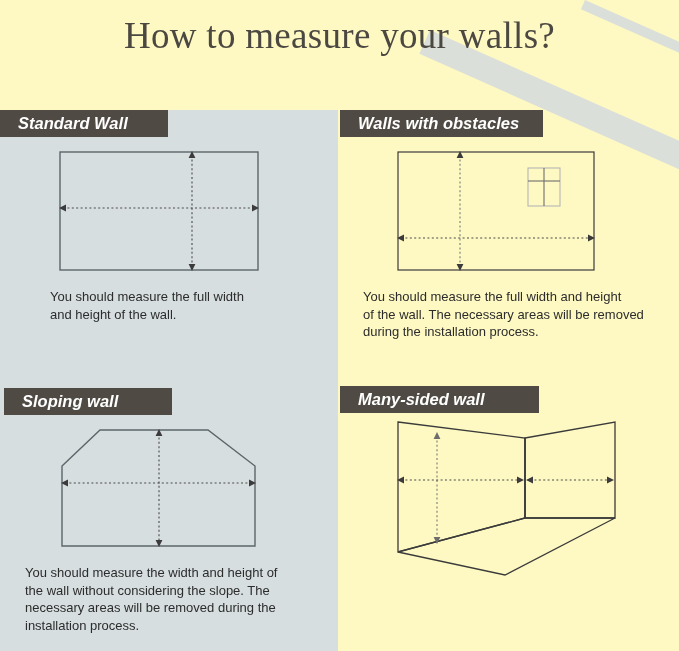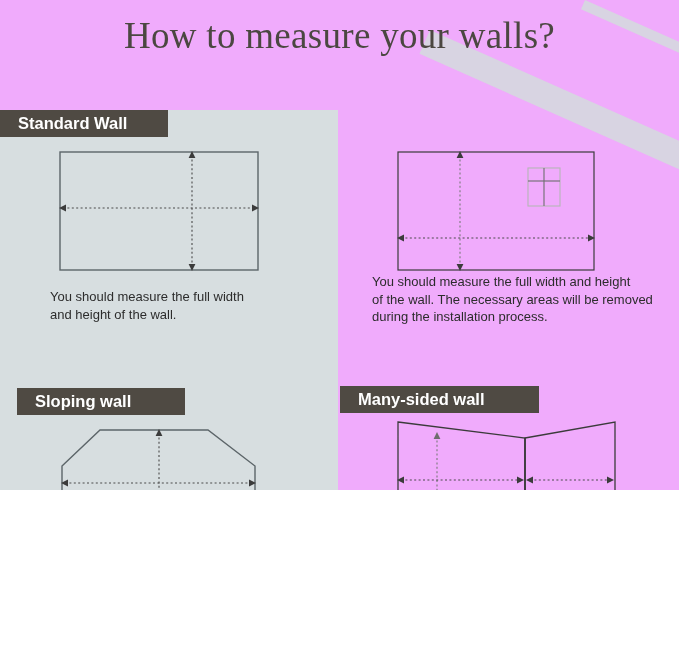--- a/index.html
+++ b/index.html
@@ -3,22 +3,22 @@
 <meta charset="utf-8">
 <style>
   html, body {
     margin: 0;
     padding: 0;
     background: #ffffff;
   }
   #page {
     position: relative;
     width: 679px;
-    height: 490px;
-    background: #f0abfc;
+    height: 651px;
+    background: #fef9c3;
     overflow: hidden;
     font-family: "Liberation Sans", sans-serif;
   }
 
   
   .stripe {
     position: absolute;
     background: #d3dadd;
     opacity: 0.85;
     pointer-events: none;
@@ -73,36 +73,37 @@
     font-size: 16.5px;
     font-weight: bold;
     line-height: 27px;
     white-space: nowrap;
     box-sizing: border-box;
   }
   .sec-bar .sec-label {
     display: block;
     padding-left: 18px;
     padding-right: 4px;
+    font-style: italic;
   }
   #bar-standard  { left: 0px;   top: 110px; width: 168px; }
   #bar-obstacles { left: 340px; top: 110px; width: 203px; }
-  #bar-sloping   { left: 17px;   top: 388px; width: 168px; }
+  #bar-sloping   { left: 4px;   top: 388px; width: 168px; }
   #bar-manysided { left: 340px; top: 386px; width: 199px; }
 
   
   .caption {
     position: absolute;
     font-size: 13px;
     line-height: 17.5px;
     color: #2c2c2c;
     white-space: pre-line;
   }
   #cap-standard  { left: 50px;  top: 288px; width: 280px; }
-  #cap-obstacles { left: 363px; top: 273px; width: 300px; margin-left: 9px; }
+  #cap-obstacles { left: 363px; top: 288px; width: 300px; }
   #cap-sloping   { left: 25px;  top: 564px; width: 300px; }
   #cap-manysided { left: 380px; top: 568px; width: 290px; }
 
   
   svg.fig { position: absolute; overflow: visible; }
   #fig-standard  { left: 0; top: 0; width: 340px; height: 300px; }
   #fig-obstacles { left: 340px; top: 0; width: 339px; height: 300px; }
   #fig-sloping   { left: 0; top: 400px; width: 340px; height: 170px; }
   #fig-manysided { left: 340px; top: 400px; width: 339px; height: 175px; }
 
@@ -138,20 +139,23 @@
     <polygon class="arrow-head" points="192,151 188.6,158 195.4,158"></polygon>
     <polygon class="arrow-head" points="192,271 188.6,264 195.4,264"></polygon>
     <line class="dim-line" x1="63" y1="208" x2="255" y2="208"></line>
     <polygon class="arrow-head" points="59,208 66,204.6 66,211.4"></polygon>
     <polygon class="arrow-head" points="259,208 252,204.6 252,211.4"></polygon>
   </svg>
 
   <div class="caption" id="cap-standard">You should measure the full width
  and height of the wall.</div>
 
+  <div class="sec-bar" id="bar-obstacles">
+    <span class="sec-label">Walls with obstacles</span>
+  </div>
 
   <svg class="fig" id="fig-obstacles" viewBox="0 0 339 300">
     <rect class="wall-outline-dark" x="58" y="152" width="196" height="118"></rect>
 
     <rect class="window-line" x="188" y="168" width="32" height="38"></rect>
     <line class="window-cross" x1="204" y1="168" x2="204" y2="206"></line>
     <line class="window-cross" x1="188" y1="181" x2="220" y2="181"></line>
 
     <line class="dim-line-gray" x1="120" y1="155" x2="120" y2="267"></line>
     <polygon class="arrow-head" points="120,151 116.6,158 123.4,158"></polygon>
@@ -173,20 +177,24 @@
     <polygon class="wall-outline" points="62,66 62,30 97,30 160,30 195,30 195,66 195,146 62,146" transform="translate(0,0)" style="display:none"></polygon>
     <polygon class="wall-outline" points="62,66 100,30 208,30 255,66 255,146 62,146"></polygon>
     <line class="dim-line" x1="159" y1="33" x2="159" y2="143"></line>
     <polygon class="arrow-head" points="159,29 155.6,36 162.4,36"></polygon>
     <polygon class="arrow-head" points="159,147 155.6,140 162.4,140"></polygon>
     <line class="dim-line" x1="65" y1="83" x2="252" y2="83"></line>
     <polygon class="arrow-head" points="61,83 68,79.6 68,86.4"></polygon>
     <polygon class="arrow-head" points="256,83 249,79.6 249,86.4"></polygon>
   </svg>
 
+  <div class="caption" id="cap-sloping">You should measure the width and height of
+the wall without considering the slope. The
+necessary areas will be removed during the
+installation process.</div>
 
   <div class="sec-bar" id="bar-manysided">
     <span class="sec-label">Many-sided wall</span>
   </div>
 
   <svg class="fig" id="fig-manysided" viewBox="0 0 339 175">
 
     <polygon class="room-line" points="58,22 185,38 185,118 58,152"></polygon>
 
     <polygon class="room-line" points="185,38 275,22 275,118 185,118"></polygon>

